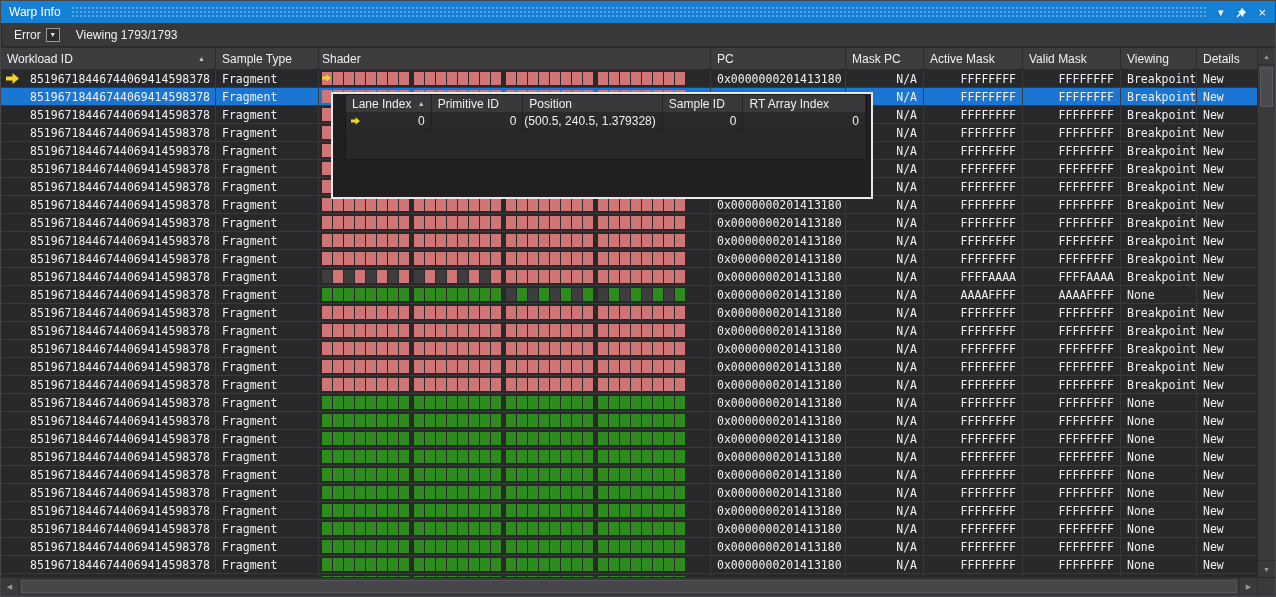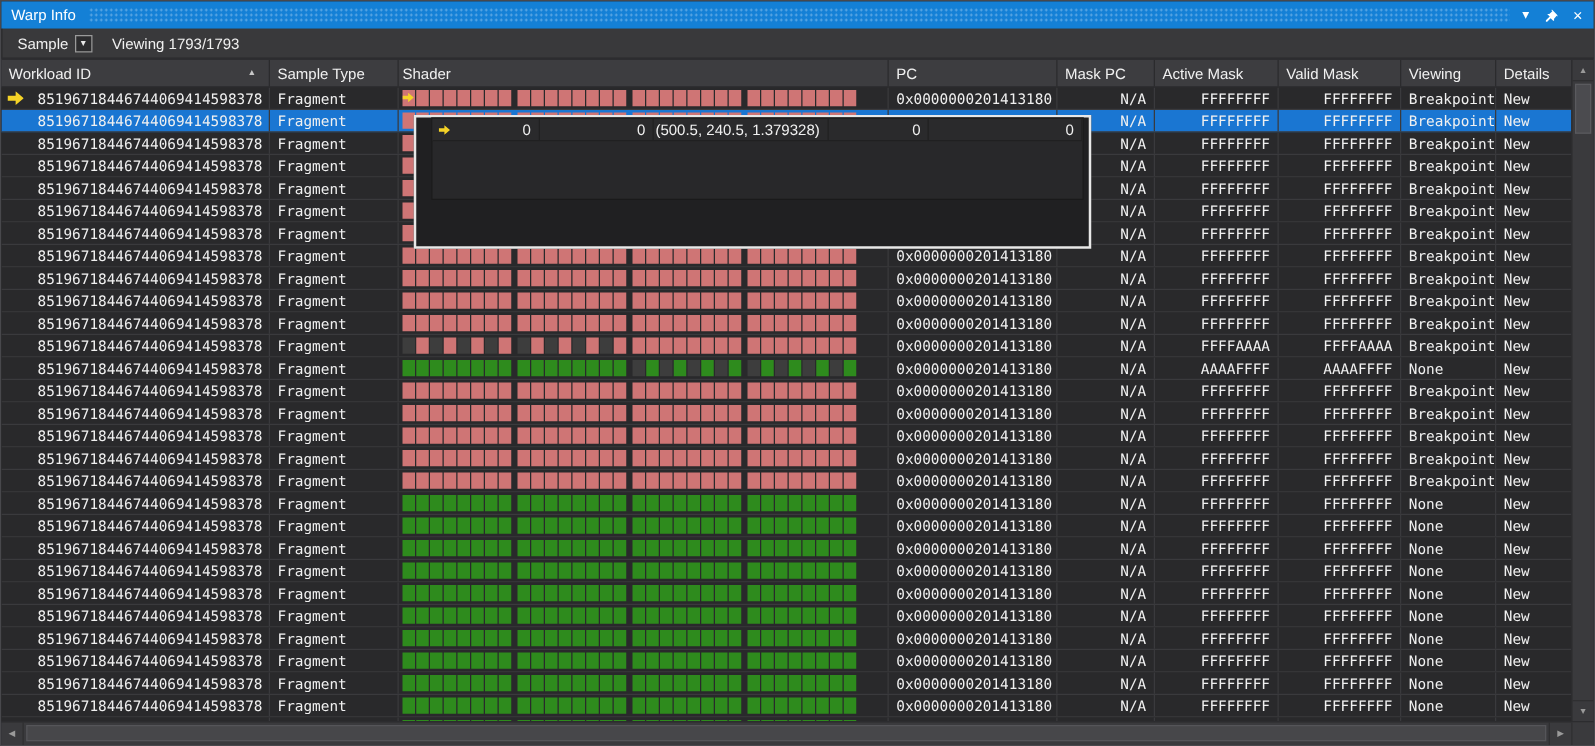--- a/index.html
+++ b/index.html
@@ -129,21 +129,21 @@
         <svg width="11" height="11" viewBox="0 0 16 16">
             <path fill="#ffffff" d="M9.5 1 9 2l1 1-3.5 3H4l3 3-4.5 4.5V15H4L8 11l3 3h1v-2.5l3-3.5 1 1 1-.5L9.5 1z"></path>
           </svg>
       </span>
       <span class="tbicon" style="font-size:13px;">×</span>
     </span>
   </div>
 
   <div class="filterbar">
     <span class="fb-divider"></span>
-    <span class="filter-label">Sample</span>
+    <span class="filter-label">Error</span>
     <span class="filter-drop">▾</span>
     <span class="viewing">Viewing 1793/1793</span>
   </div>
 
   <div class="table-area">
     <div class="hdr-row">
       <div class="hdr-cell col-workload">
         <span>Workload ID</span>
         <span class="sortmark">▲</span>
       </div>
@@ -1774,20 +1774,38 @@
           <div class="cell col-errorpc a-r">N/A</div>
           <div class="cell col-active a-r">FFFFFFFF</div>
           <div class="cell col-valid a-r">FFFFFFFF</div>
           <div class="cell col-status a-l">None</div>
           <div class="cell col-details a-l">New</div>
         </div>
       </div>
 
     <div class="popup">
       <div class="ptable">
+        <div class="phdr">
+          <div class="phdr-cell pc-lane">
+            <span>Lane Index</span>
+            <span class="sortmark">▲</span>
+          </div>
+          <div class="phdr-cell pc-prim">
+              <span>Primitive ID</span>
+            </div>
+          <div class="phdr-cell pc-pos">
+              <span>Position</span>
+            </div>
+          <div class="phdr-cell pc-sample">
+              <span>Sample ID</span>
+            </div>
+          <div class="phdr-cell pc-rt">
+              <span>RT Array Index</span>
+            </div>
+        </div>
         <div class="prow">
           <div class="pcell pc-lane">
             <span class="parrow">
               <svg width="9" height="8" viewBox="0 0 13 11">
                   <path d="M0 3.5h6.5V0L13 5.5 6.5 11V7.5H0z" fill="#f5d327"></path>
                 </svg>
             </span>
             <span class="pval">0</span>
           </div>
           <div class="pcell pc-prim">

